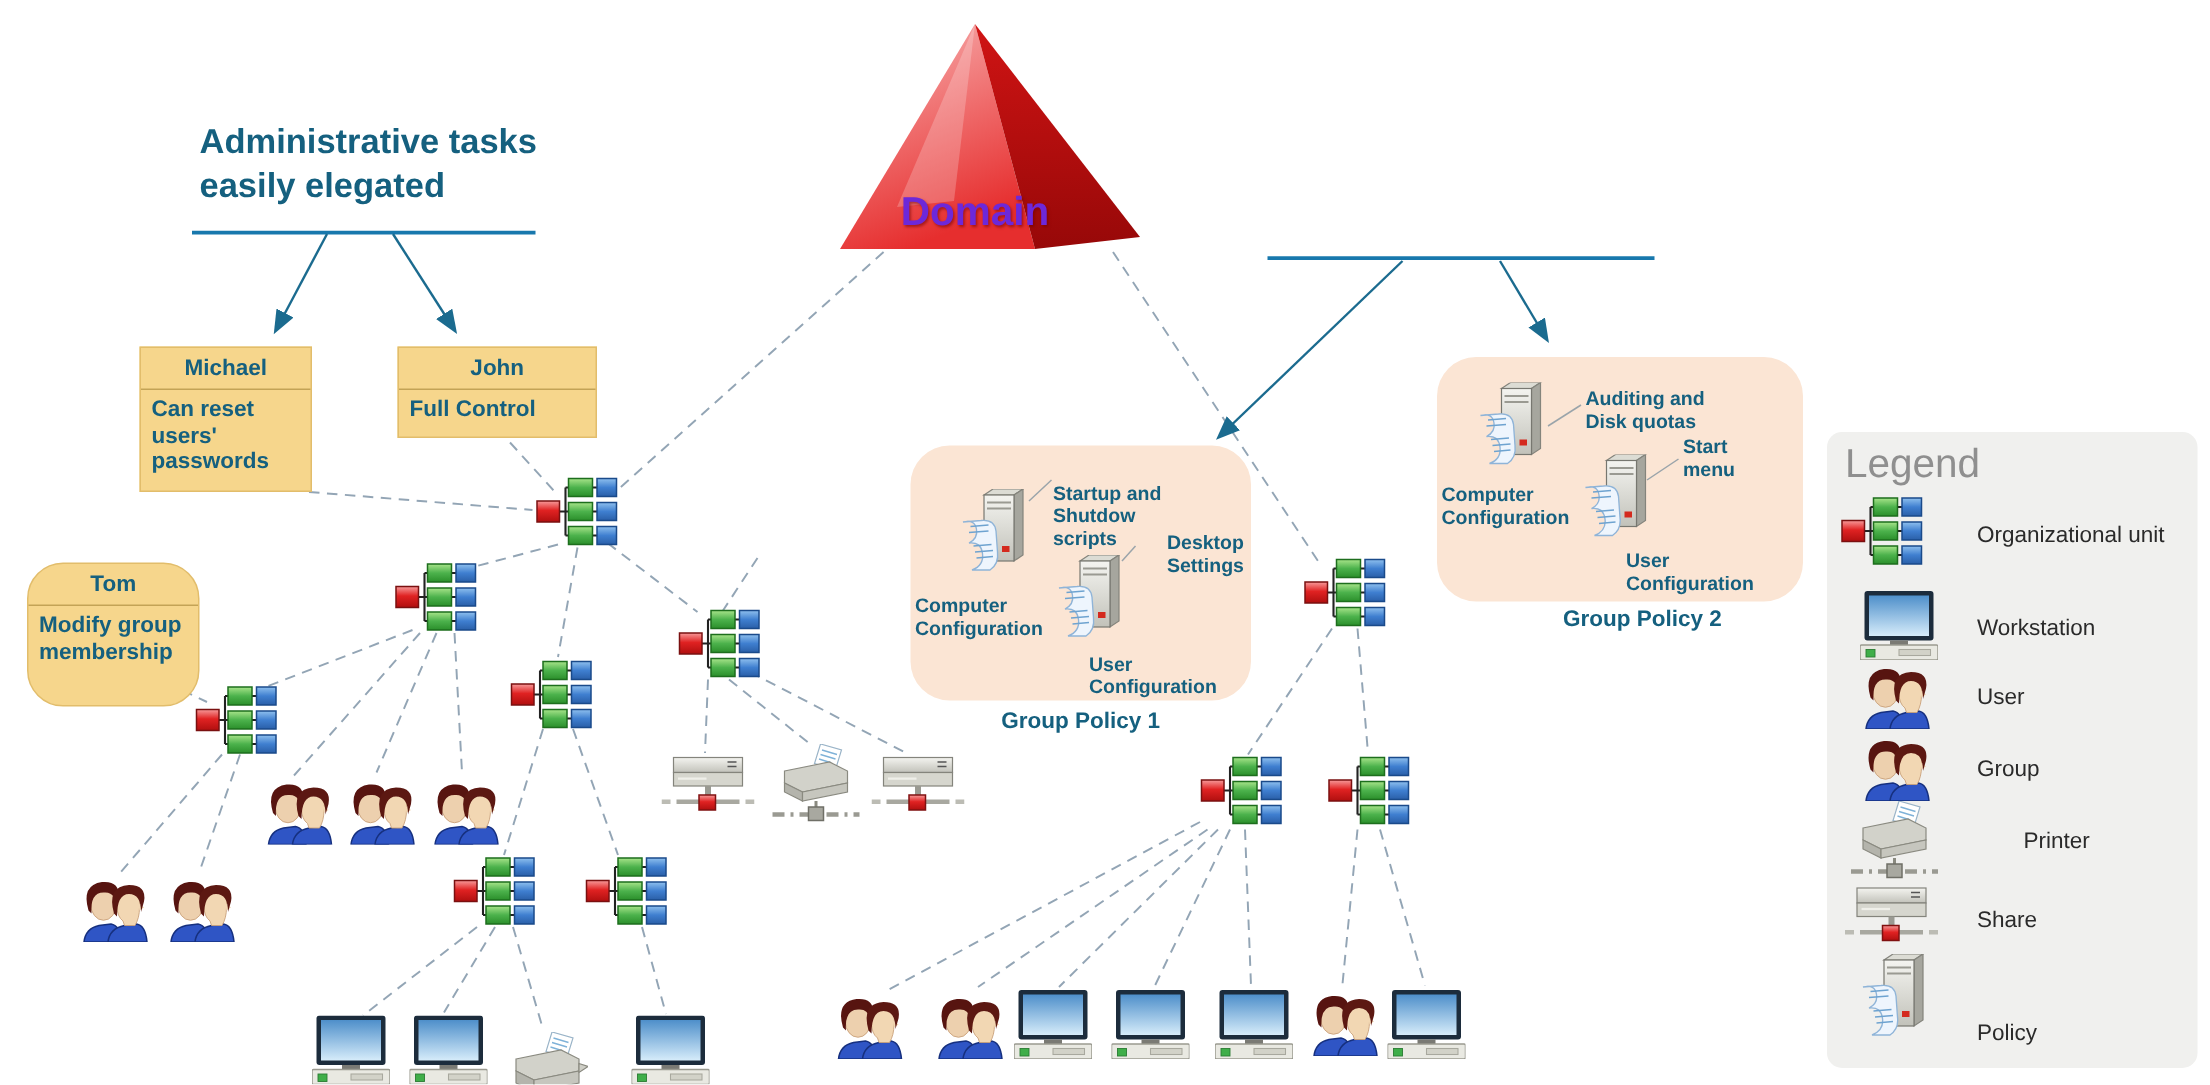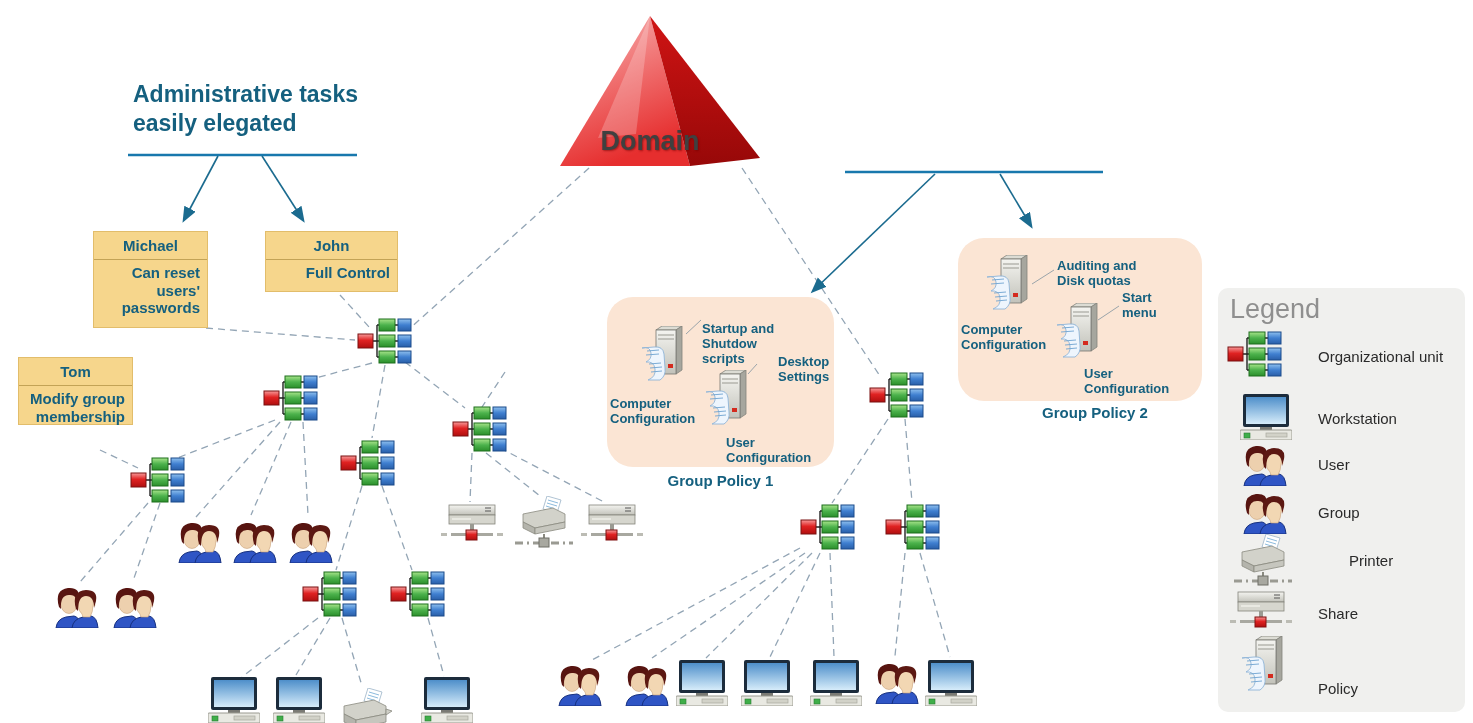--- a/index.html
+++ b/index.html
@@ -22,31 +22,31 @@
   #legend-title{position:absolute;left:12px;top:6px;font-size:27px;color:#8f8f8f;z-index:3;}
   .legend-label{position:absolute;left:100px;font-size:15px;color:#2a2a2a;z-index:3;white-space:pre-line;}
   .legend-icon{z-index:3;}
 
   
   .title{position:absolute;font-size:23px;font-weight:700;color:#15607f;line-height:1.25;
          white-space:pre-line;z-index:3;}
   #title-left{left:133px;top:80px;width:280px;}
   #title-right{left:848px;top:67px;width:290px;}
   #domain-label{position:absolute;left:570px;top:126px;width:160px;text-align:center;z-index:4;
-                font-size:27px;font-weight:700;color:#404040;text-shadow:1px 1px 2px rgba(110,0,0,.55);}
+                font-size:27px;font-weight:700;color:#6d28d9;text-shadow:1px 1px 2px rgba(110,0,0,.55);}
 
   
   .note{position:absolute;background:#f6d68c;border:1px solid #e2bd6b;z-index:3;
         color:#15607f;font-weight:700;box-sizing:border-box;}
   .note-title{height:27px;line-height:27px;text-align:center;font-size:15px;
               border-bottom:1px solid #c3a356;}
-  .note-body{padding:4px 7px;font-size:15px;line-height:1.18;white-space:pre-line;text-align:right;}
+  .note-body{padding:4px 7px;font-size:15px;line-height:1.18;white-space:pre-line;}
   #note-michael{left:93px;top:231px;width:115px;height:97px;}
   #note-john{left:265px;top:231px;width:133px;height:61px;}
-  #note-tom{left:18px;top:357px;width:115px;height:68px;}
+  #note-tom{left:18px;top:375px;width:115px;height:96px;border-radius:24px;}
   #note-richard{left:450px;top:294px;width:118px;height:77px;}
 
   
   .gp-label{position:absolute;font-size:13px;font-weight:700;color:#15607f;line-height:1.15;
             white-space:pre-line;z-index:3;}
   .gp-title{position:absolute;font-size:15px;font-weight:700;color:#15607f;text-align:center;z-index:3;}
   #gp1-l0{left:702px;top:302px;width:95px;margin-top:20px;}
   #gp1-l1{left:778px;top:355px;width:75px;}
   #gp1-l2{left:610px;top:397px;width:100px;}
   #gp1-l3{left:726px;top:436px;width:100px;}

